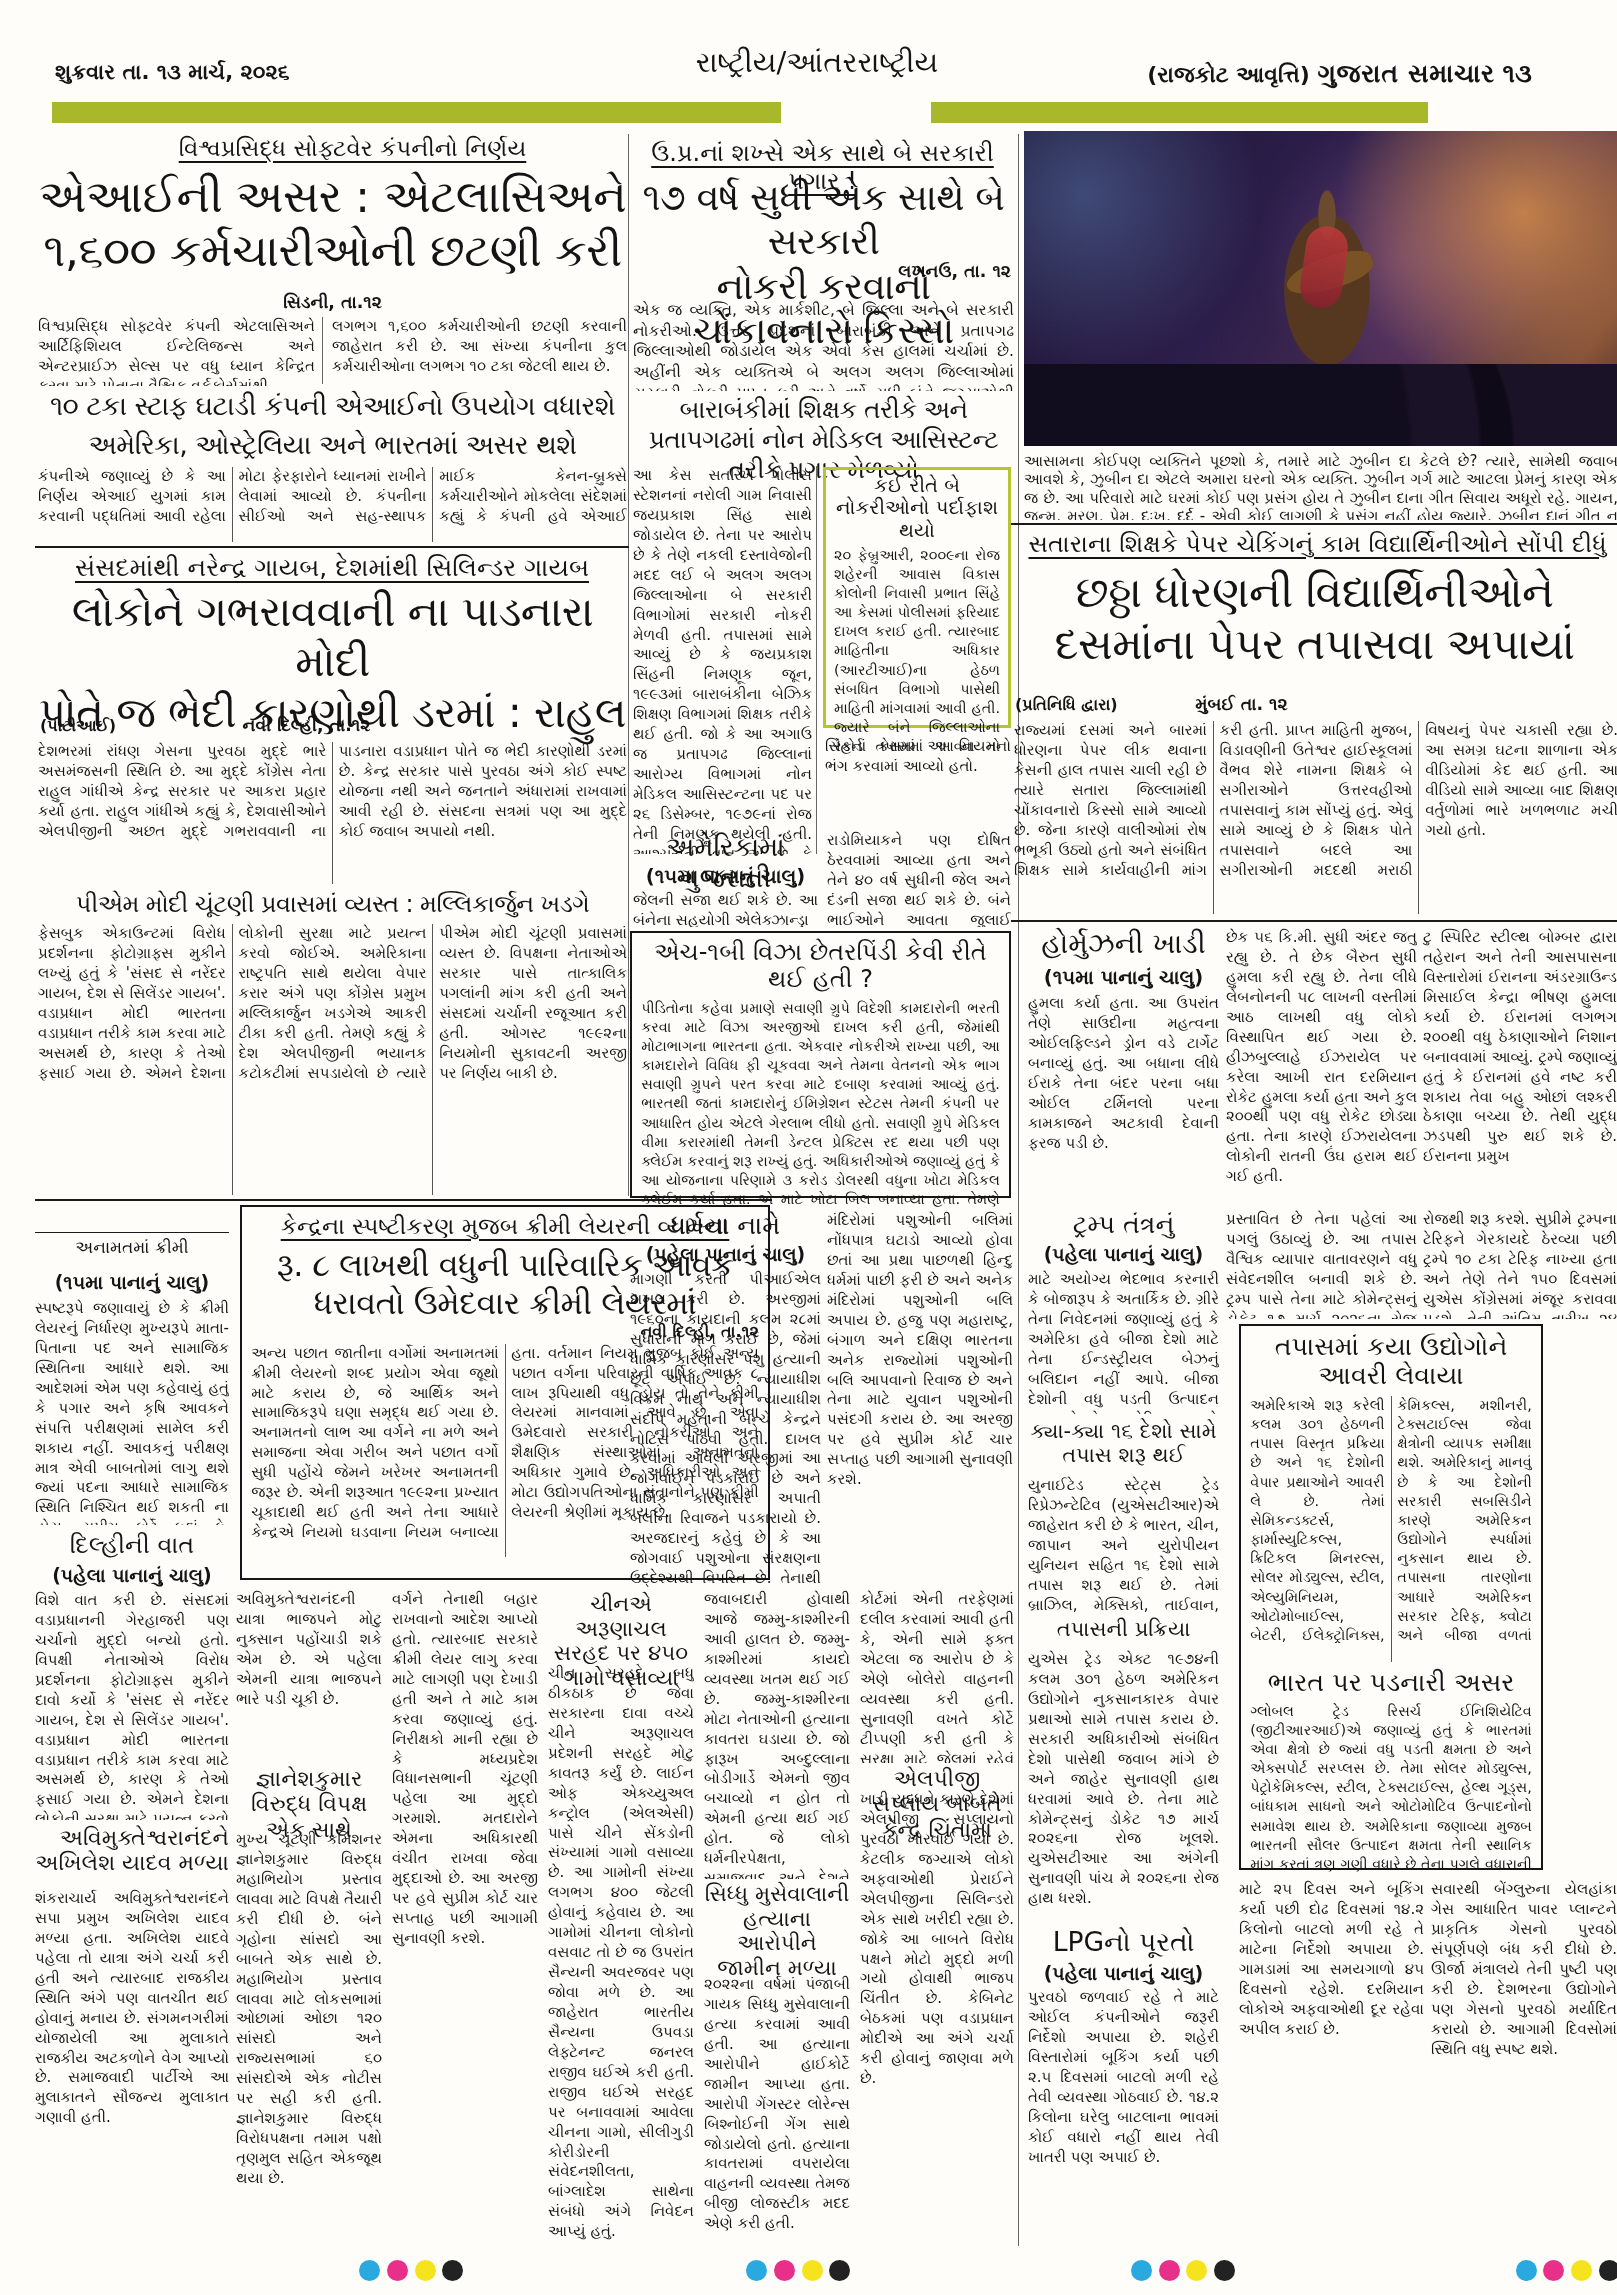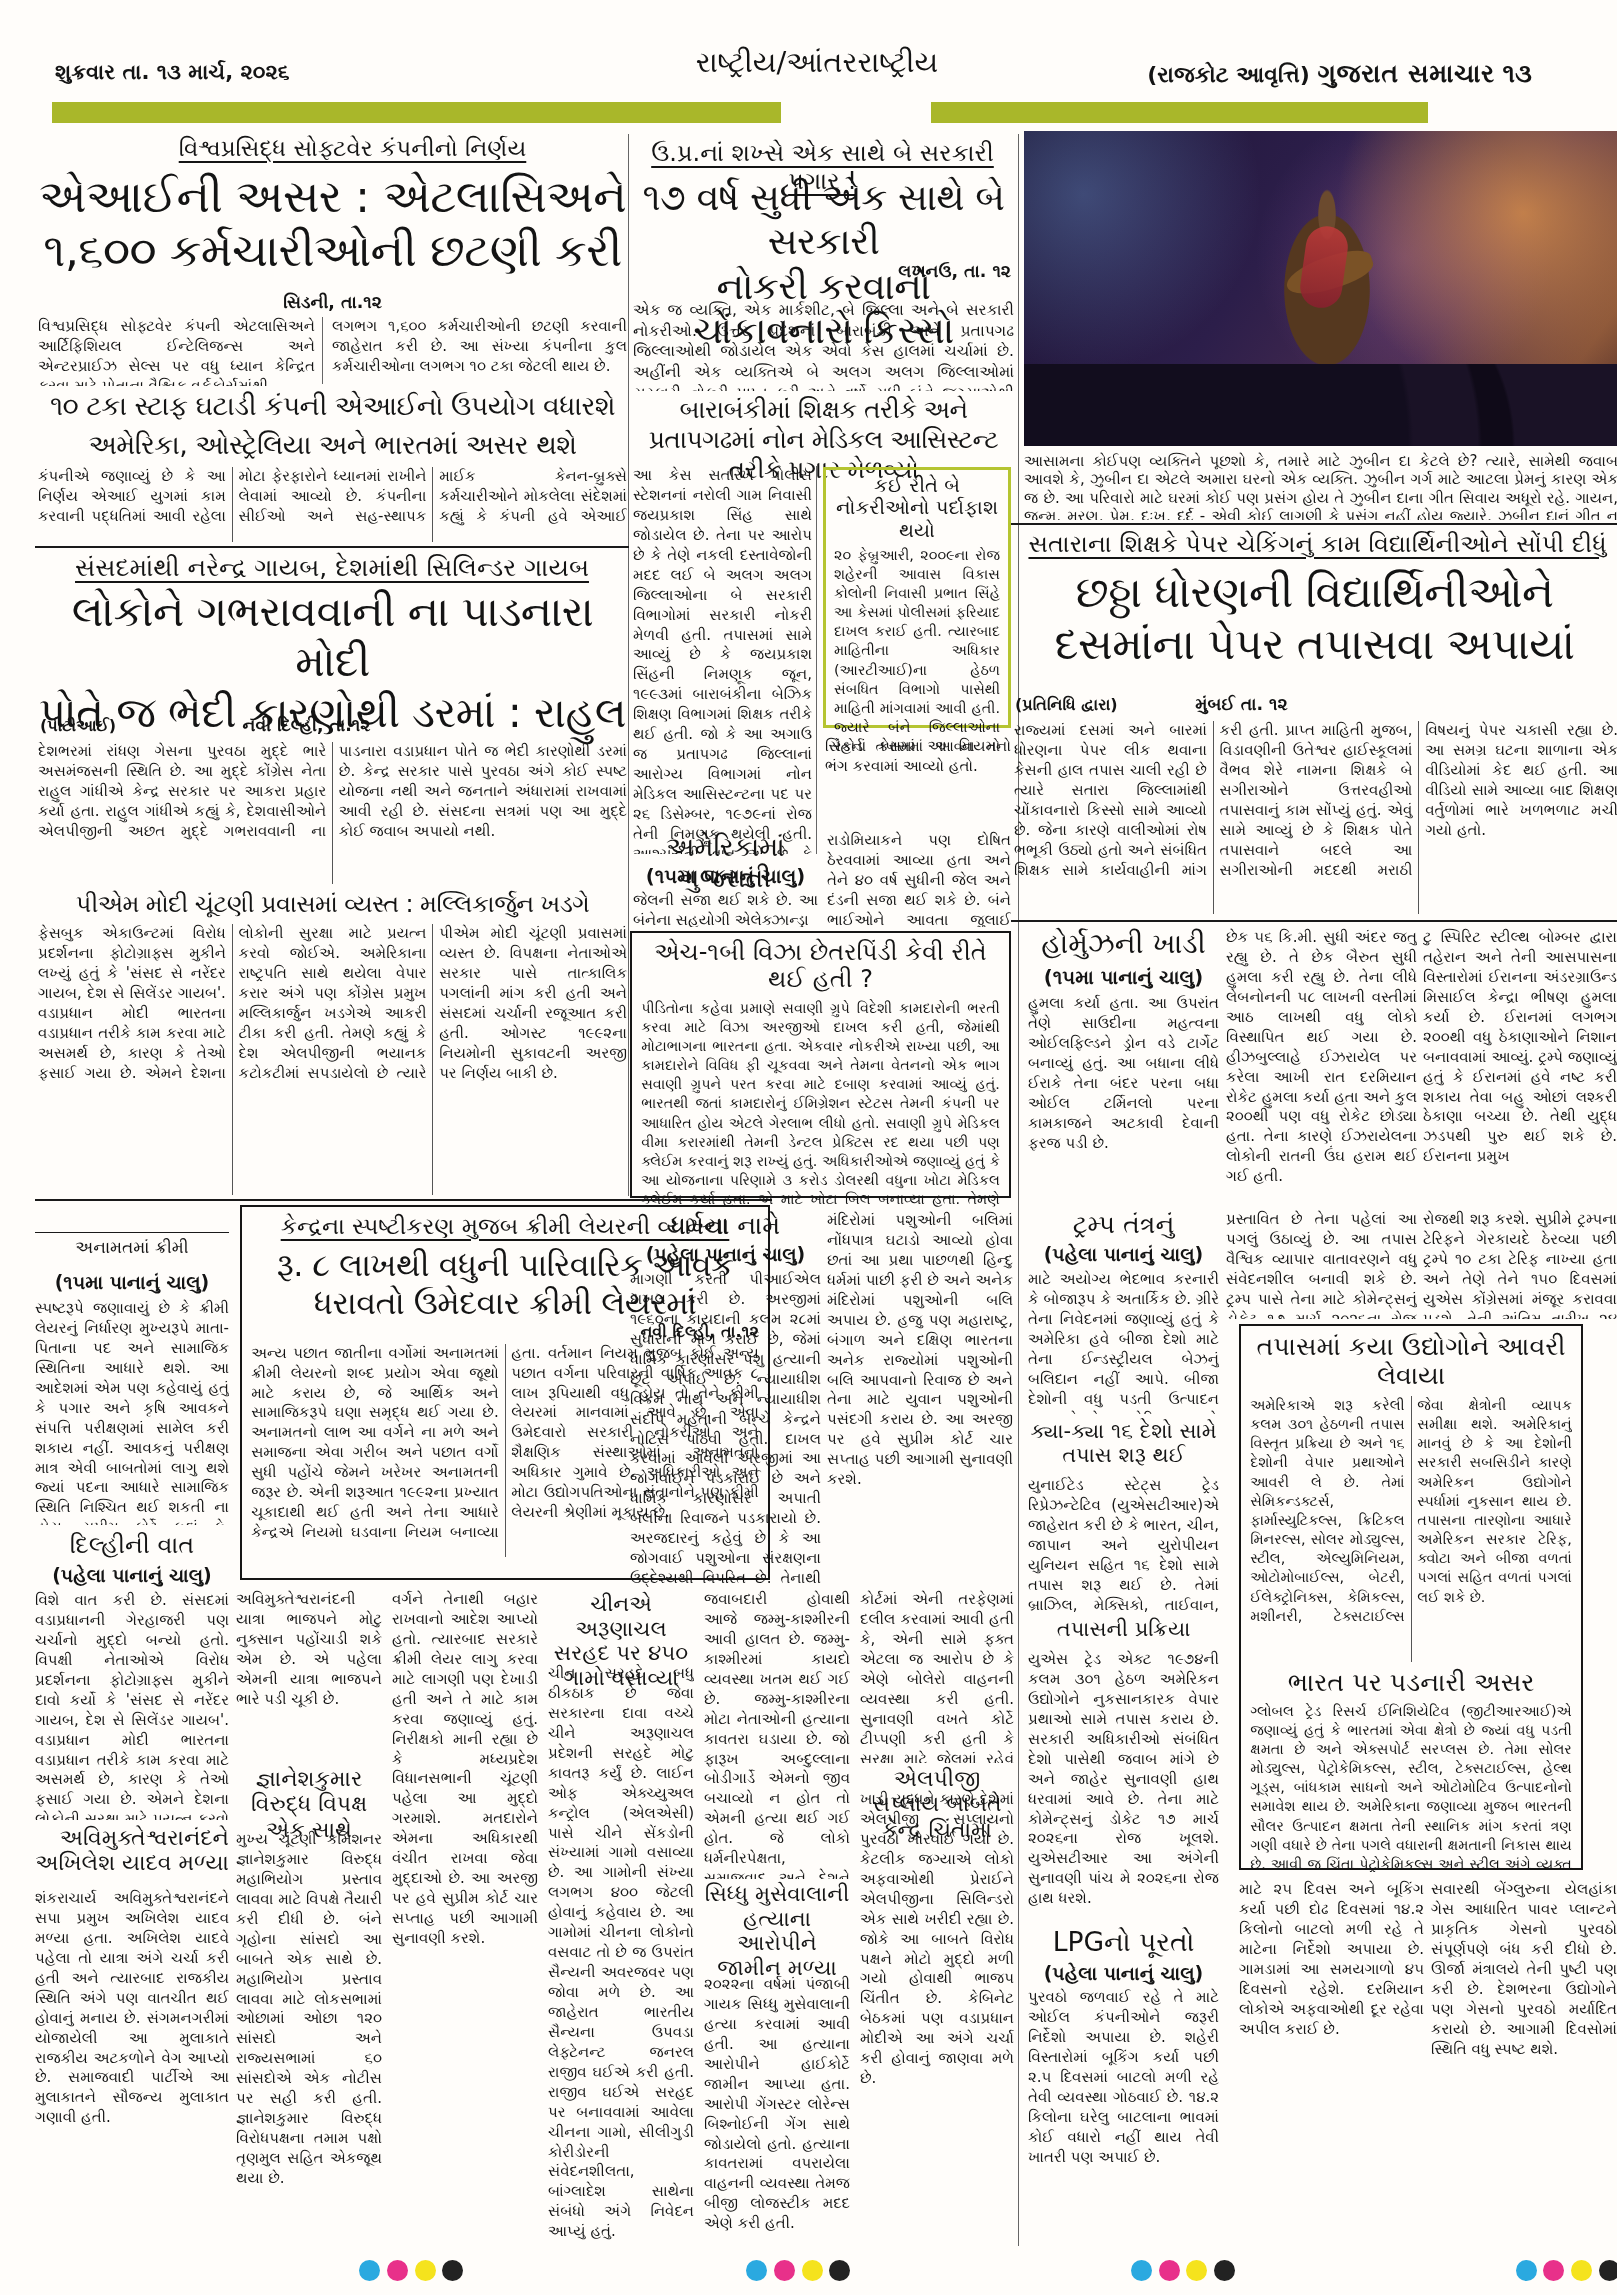--- a/index.html
+++ b/index.html
@@ -183,21 +183,21 @@
   <div class="abs sect" style="left:1028px;top:1210px;width:191px;font-size:25.4px;">ટ્રમ્પ તંત્રનું</div>
   <div class="abs cont" style="left:1028px;top:1243px;width:191px;font-size:19px;">(પહેલા પાનાનું ચાલુ)</div>
   <div class="abs bodytxt" style="left:1028px;top:1270px;width:191px;height:144px;font-size:15px;">માટે અયોગ્ય ભેદભાવ કરનારી કે બોજારૂપ કે અતાર્કિક છે. ગ્રીરે તેના નિવેદનમાં જણાવ્યું હતું કે અમેરિકા હવે બીજા દેશો માટે તેના ઈન્ડસ્ટ્રીયલ બેઝનું બલિદાન નહીં આપે. બીજા દેશોની વધુ પડતી ઉત્પાદન ક્ષમતાનો ભોગ અમેરિકા શા માટે બને તેવી રજૂઆત કરાઈ હતી.</div>
   <div class="abs sect" style="left:1028px;top:1419px;width:191px;font-size:21px;">ક્યા-ક્યા ૧૬ દેશો સામે તપાસ શરૂ થઈ</div>
   <div class="abs bodytxt" style="left:1028px;top:1476px;width:191px;height:136px;font-size:15px;">યુનાઈટેડ સ્ટેટ્સ ટ્રેડ રિપ્રેઝન્ટેટિવ (યુએસટીઆર)એ જાહેરાત કરી છે કે ભારત, ચીન, જાપાન અને યુરોપીયન યુનિયન સહિત ૧૬ દેશો સામે તપાસ શરૂ થઈ છે. તેમાં બ્રાઝિલ, મેક્સિકો, તાઈવાન, વિયેતનામ, થાઈલેન્ડ અને ઈન્ડોનેશિયાનો પણ સમાવેશ થાય છે.</div>
   <div class="abs sect" style="left:1028px;top:1617px;width:191px;font-size:21px;">તપાસની પ્રક્રિયા</div>
   <div class="abs bodytxt" style="left:1028px;top:1650px;width:191px;height:271px;font-size:15px;">યુએસ ટ્રેડ એક્ટ ૧૯૭૪ની કલમ ૩૦૧ હેઠળ અમેરિકન ઉદ્યોગોને નુકસાનકારક વેપાર પ્રથાઓ સામે તપાસ કરાય છે. સરકારી અધિકારીઓ સંબંધિત દેશો પાસેથી જવાબ માંગે છે અને જાહેર સુનાવણી હાથ ધરવામાં આવે છે. તેના માટે કોમેન્ટ્સનું ડોકેટ ૧૭ માર્ચ ૨૦૨૬ના રોજ ખૂલશે. યુએસટીઆર આ અંગેની સુનાવણી પાંચ મે ૨૦૨૬ના રોજ હાથ ધરશે.</div>
   <div class="abs bodytxt" style="left:1226px;top:1210px;width:191px;height:109px;font-size:15px;">પ્રસ્તાવિત છે તેના પહેલાં આ પગલું ઉઠાવ્યું છે. આ તપાસ વૈશ્વિક વ્યાપાર વાતાવરણને વધુ સંવેદનશીલ બનાવી શકે છે. ટ્રમ્પ પાસે તેના માટે કોમેન્ટ્સનું ડોકેટ ૧૭ માર્ચ ૨૦૨૬ના રોજ ખૂલશે. યુએસટીઆર આ અંગેની સુનાવણી પાંચ મે ૨૦૨૬ના રોજ હાથ ધરશે.</div>
   <div class="abs bodytxt" style="left:1423px;top:1210px;width:194px;height:109px;font-size:15px;">રોજથી શરૂ કરશે. સુપ્રીમે ટ્રમ્પના ટેરિફને ગેરકાયદે ઠેરવ્યા પછી ટ્રમ્પે ૧૦ ટકા ટેરિફ નાખ્યા હતા અને તેણે તેને ૧૫૦ દિવસમાં યુએસ કોંગ્રેસમાં મંજૂર કરાવવા પડશે. તેની અંતિમ તારીખ ૨૪ જુલાઈ છે. જો તે યુએસ કોંગ્રેસમાં મંજૂર નહીં કરાવી શકે તો તે એક્સપાયર થઈ જશે.</div>
 
-  <div class="abs box" style="left:1239px;top:1324px;width:344px;height:546px;">
+  <div class="abs box" style="left:1239px;top:1324px;width:304px;height:546px;">
      <div class="sect" style="font-size:25.4px;">તપાસમાં કયા ઉદ્યોગોને આવરી લેવાયા</div>
      <div class="bodytxt cols2" style="font-size:14.4px;height:266px;margin-top:5.8px;">અમેરિકાએ શરૂ કરેલી કલમ ૩૦૧ હેઠળની તપાસ વિસ્તૃત પ્રક્રિયા છે અને ૧૬ દેશોની વેપાર પ્રથાઓને આવરી લે છે. તેમાં સેમિકન્ડક્ટર્સ, ફાર્માસ્યુટિકલ્સ, ક્રિટિકલ મિનરલ્સ, સોલર મોડ્યુલ્સ, સ્ટીલ, એલ્યુમિનિયમ, ઓટોમોબાઈલ્સ, બેટરી, ઈલેક્ટ્રોનિક્સ, કેમિકલ્સ, મશીનરી, ટેક્સટાઈલ્સ જેવા ક્ષેત્રોની વ્યાપક સમીક્ષા થશે. અમેરિકાનું માનવું છે કે આ દેશોની સરકારી સબસિડીને કારણે અમેરિકન ઉદ્યોગોને સ્પર્ધામાં નુકસાન થાય છે. તપાસના તારણોના આધારે અમેરિકન સરકાર ટેરિફ, ક્વોટા અને બીજા વળતાં પગલાં સહિત વળતાં પગલાં લઈ શકે છે.</div>
      <div class="sect" style="font-size:25.4px;margin-top:5.8px;">ભારત પર પડનારી અસર</div>
      <div class="bodytxt" style="font-size:14.4px;height:173px;margin-top:4.6px;">ગ્લોબલ ટ્રેડ રિસર્ચ ઈનિશિયેટિવ (જીટીઆરઆઈ)એ જણાવ્યું હતું કે ભારતમાં એવા ક્ષેત્રો છે જ્યાં વધુ પડતી ક્ષમતા છે અને એક્સપોર્ટ સરપ્લસ છે. તેમા સોલર મોડ્યુલ્સ, પેટ્રોકેમિકલ્સ, સ્ટીલ, ટેક્સટાઈલ્સ, હેલ્થ ગૂડ્સ, બાંધકામ સાધનો અને ઓટોમોટિવ ઉત્પાદનોનો સમાવેશ થાય છે. અમેરિકાના જણાવ્યા મુજબ ભારતની સૌલર ઉત્પાદન ક્ષમતા તેની સ્થાનિક માંગ કરતાં ત્રણ ગણી વધારે છે તેના પગલે વધારાની ક્ષમતાની નિકાસ થાય છે. આવી જ ચિંતા પેટ્રોકેમિકલ્સ અને સ્ટીલ અંગે વ્યક્ત કરવામાં આવી છે, એમ જીટીઆરઆઈના સ્થાપક અજય શ્રીવાસ્તવે જણાવ્યું હતું. નિકાસકારોના ટોચના સંગઠન એફઆઈઈઓએ જણાવ્યું કે તપાસનું મુખ્ય ધ્યેય ઉત્પાદન ક્ષેત્રે વધુ પડતી ક્ષમતા છે. ભારતની નિકાસવૃદ્ધિ માંગલક્ષી છે અને વૈવિધ્યકૃત છે. તેથી ચિંતાની કોઈ વાત નથી, એમ એફઆઈઈઓના ડિરેક્ટર અજય સહાયે જણાવ્યું હતું.</div>
   </div>
 
   <div class="abs sect" style="left:1028px;top:1927px;width:191px;font-size:26.6px;">LPGનો પૂરતો</div>
   <div class="abs cont" style="left:1028px;top:1962px;width:191px;font-size:19px;">(પહેલા પાનાનું ચાલુ)</div>
   <div class="abs bodytxt" style="left:1028px;top:1988px;width:191px;height:258px;font-size:15px;">પુરવઠો જળવાઈ રહે તે માટે ઓઈલ કંપનીઓને જરૂરી નિર્દેશો અપાયા છે. શહેરી વિસ્તારોમાં બૂકિંગ કર્યા પછી ૨.૫ દિવસમાં બાટલો મળી રહે તેવી વ્યવસ્થા ગોઠવાઈ છે. ૧૪.૨ કિલોના ઘરેલુ બાટલાના ભાવમાં કોઈ વધારો નહીં થાય તેવી ખાતરી પણ અપાઈ છે.</div>
   <div class="abs bodytxt" style="left:1239px;top:1880px;width:185px;height:366px;font-size:15px;">માટે ૨૫ દિવસ અને બૂકિંગ કર્યા પછી દોઢ દિવસમાં ૧૪.૨ કિલોનો બાટલો મળી રહે તે માટેના નિર્દેશો અપાયા છે. ગામડામાં આ સમયગાળો ૪૫ દિવસનો રહેશે. દરમિયાન લોકોએ અફવાઓથી દૂર રહેવા અપીલ કરાઈ છે.</div>

